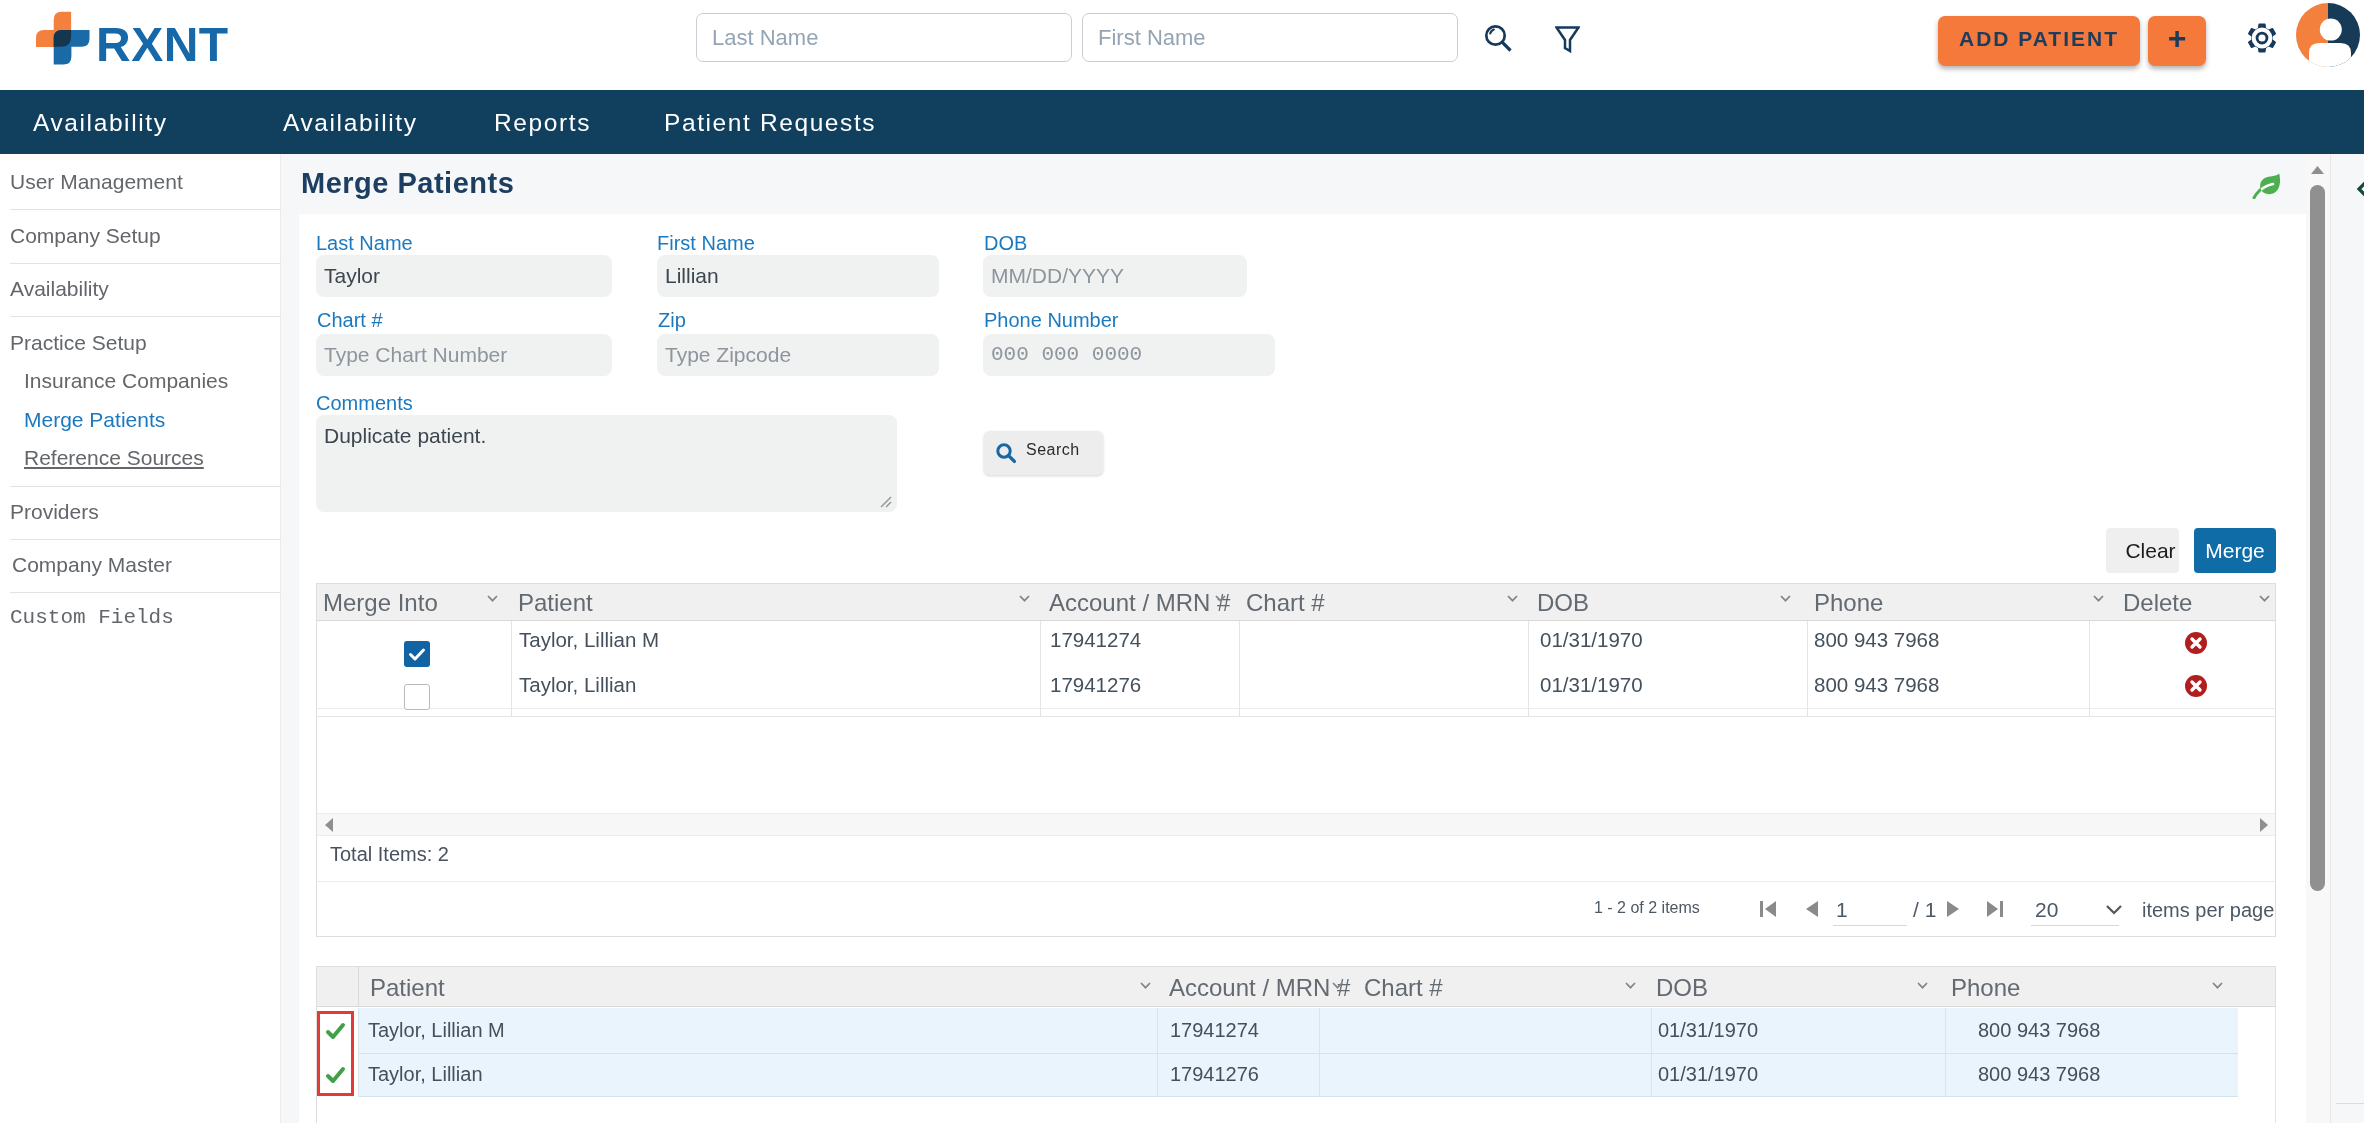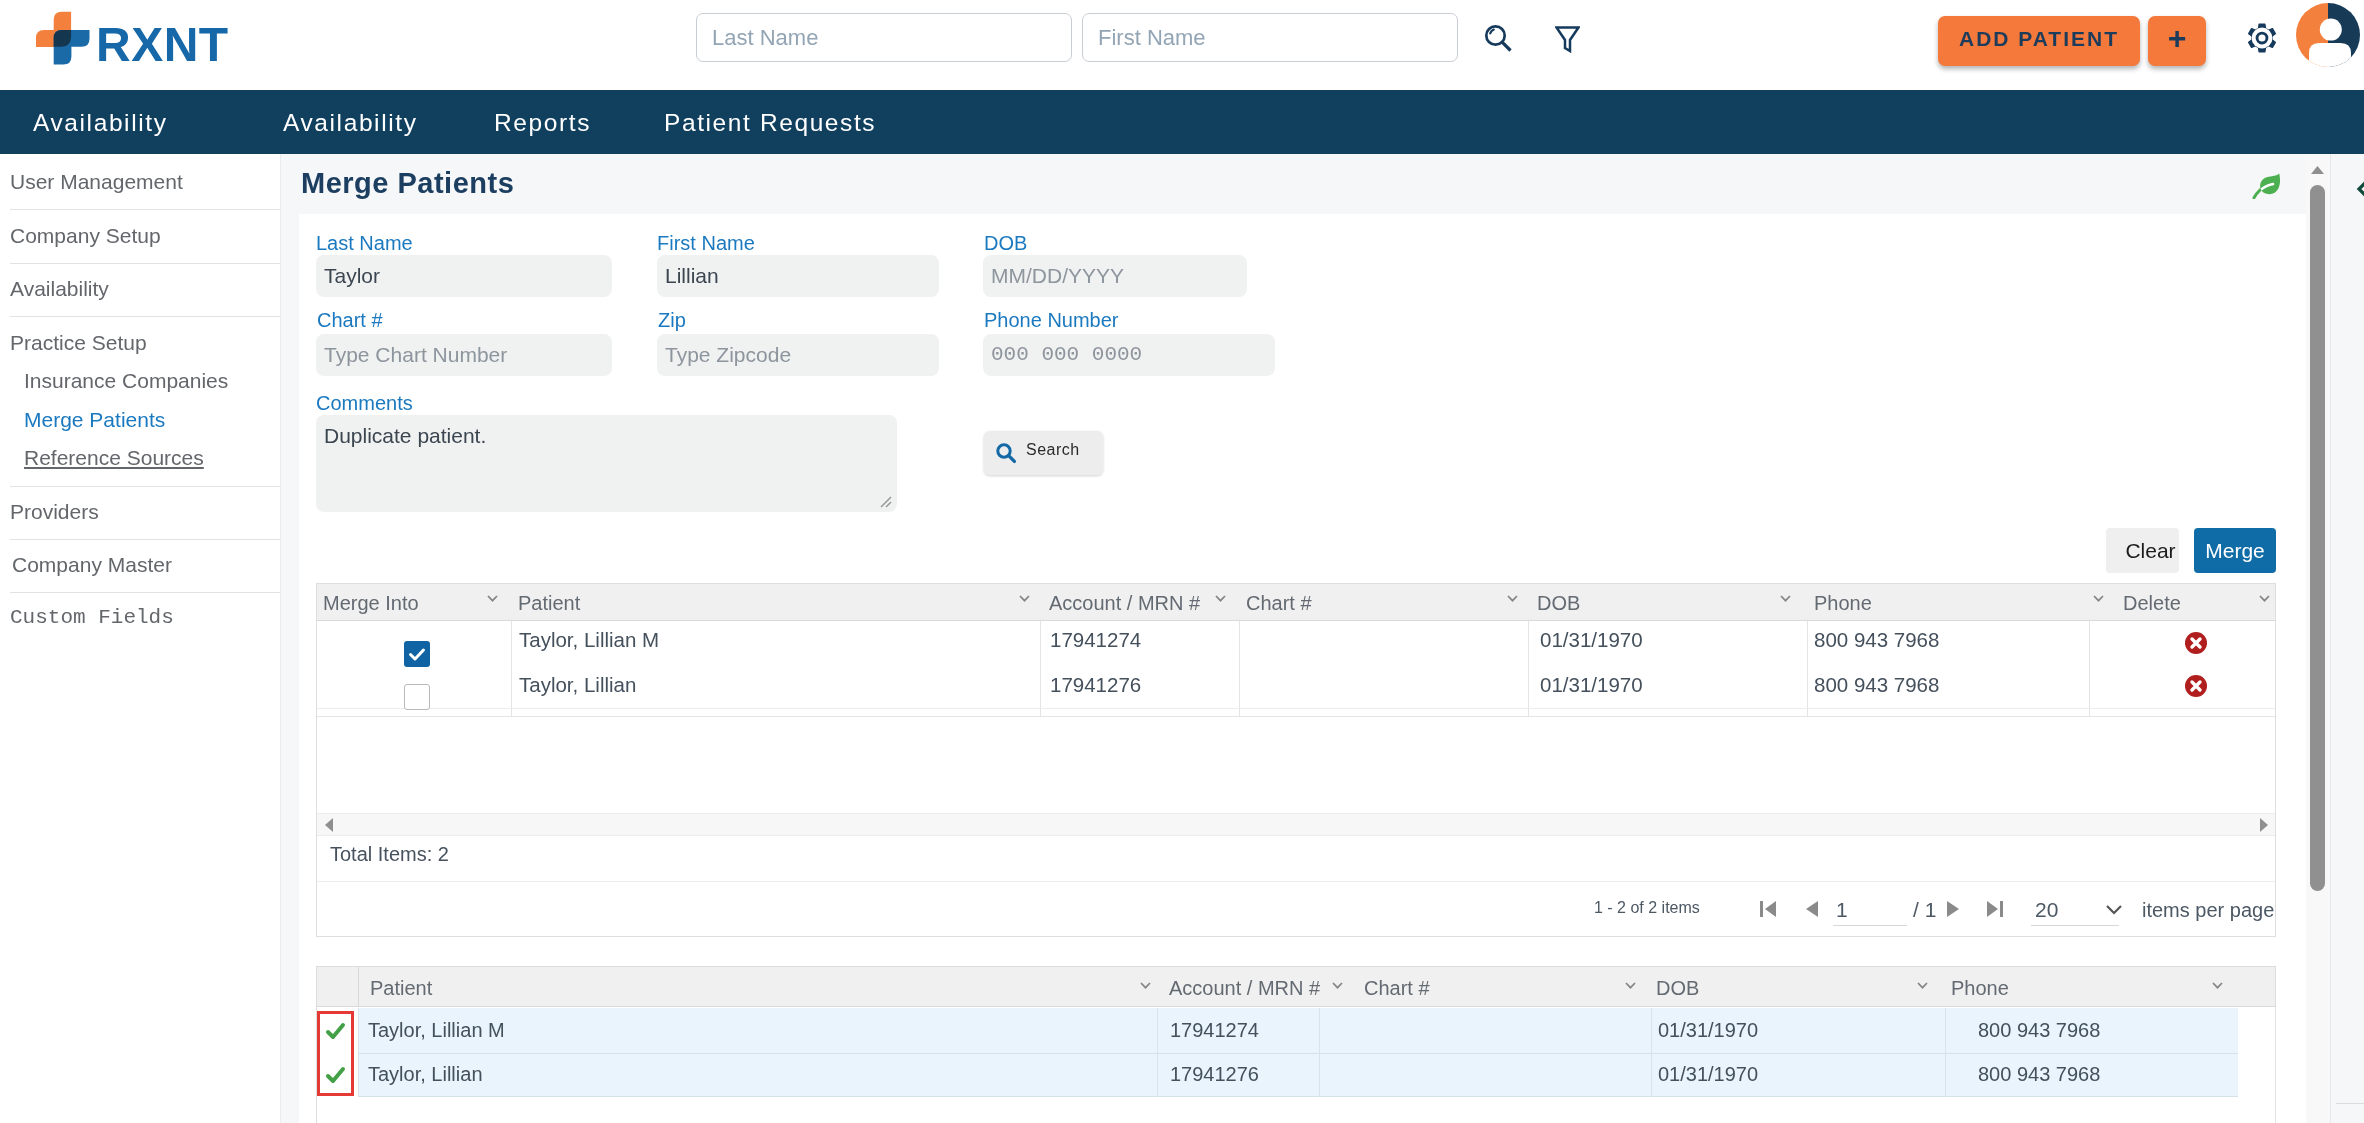--- a/index.html
+++ b/index.html
@@ -6,21 +6,21 @@
   html,body { width:2364px; height:1123px; overflow:hidden; background:#fff;
     font-family:"Liberation Sans", sans-serif; }
   .abs { position:absolute; }
   .nav-item { color:#fff; font-size:24.5px; letter-spacing:1.6px; }
   .side-item { color:#63666b; font-size:21px; }
   .side-div { height:1px; background:#e2e2e2; left:10px; width:271px; }
   .lbl { color:#1b79c0; font-size:20px; }
   .inp { background:#f0f1f1; border-radius:8px; color:#3c4650; font-size:21px;
          line-height:42px; padding-left:8px; }
   .ph { color:#8d959d; }
-  .hcell { color:#636a72; font-size:20px; line-height:38px; }
+  .hcell { color:#636a72; font-size:24px; line-height:38px; }
   .cell { color:#44505c; font-size:20.5px; }
   .cell2 { color:#44505c; font-size:20px; }
   .vline { width:1px; background:#e4e4e4; }
   .vline2 { width:1px; background:#d8e4ec; }
 </style>
 </head>
 <body>
 
 <div class="abs" style="left:0;top:0;width:2364px;height:90px;background:#fff;"></div>
 

